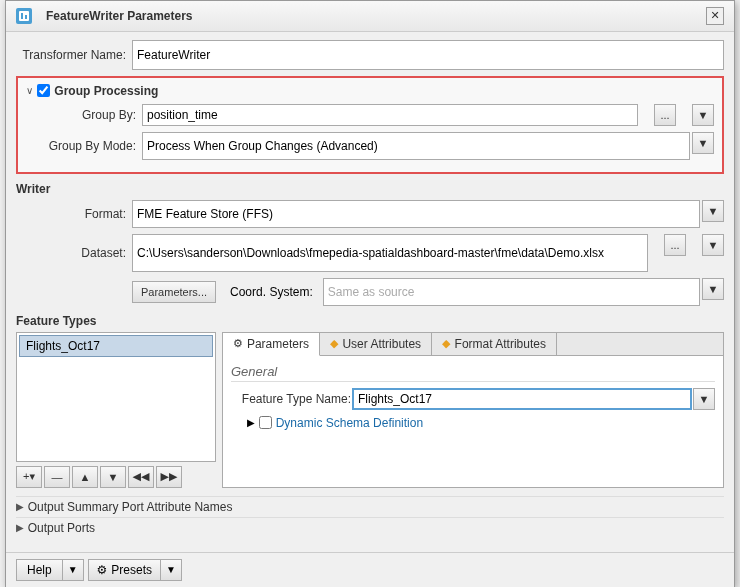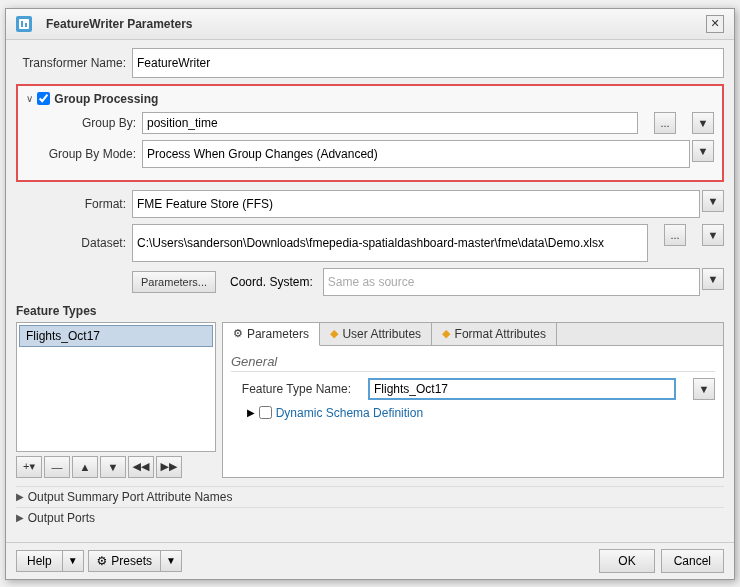--- a/index.html
+++ b/index.html
@@ -244,21 +244,21 @@
       font-size: 13px;
       font-style: italic;
       color: #666;
       margin-bottom: 6px;
       border-bottom: 1px solid #ddd;
       padding-bottom: 2px;
     }
     .feature-type-name-row {
       display: flex;
       align-items: center;
-      gap: 17px;
+      gap: 1px;
       margin-bottom: 6px;
     }
     .ft-name-label {
       color: #333;
       min-width: 120px;
       text-align: right;
     }
     .ft-name-input {
       flex: 1;
       height: 22px;
@@ -407,20 +407,21 @@
         <div class="select-wrapper">
           <select class="select-input">
             <option>Process When Group Changes (Advanced)</option>
           </select>
           <button class="small-btn">▼</button>
         </div>
       </div>
     </div>
 
     <div class="writer-section">
+      <div class="writer-label">Writer</div>
       <div class="form-row">
         <span class="form-label">Format:</span>
         <div class="select-wrapper">
           <select class="select-input">
             <option>FME Feature Store (FFS)</option>
           </select>
           <button class="small-btn">▼</button>
         </div>
       </div>
       <div class="form-row">
@@ -513,18 +514,14 @@
         <span class="help-arrow">▼</span>
       </div>
       <div class="presets-btn">
         <span class="presets-main">
           <span>⚙</span>
           <span>Presets</span>
         </span>
         <span class="presets-arrow">▼</span>
       </div>
     </div>
-    <div class="footer-right">
-      <button class="ok-btn">OK</button>
-      <button class="cancel-btn">Cancel</button>
-    </div>
   </div>
 </div>
 
 </body></html>

